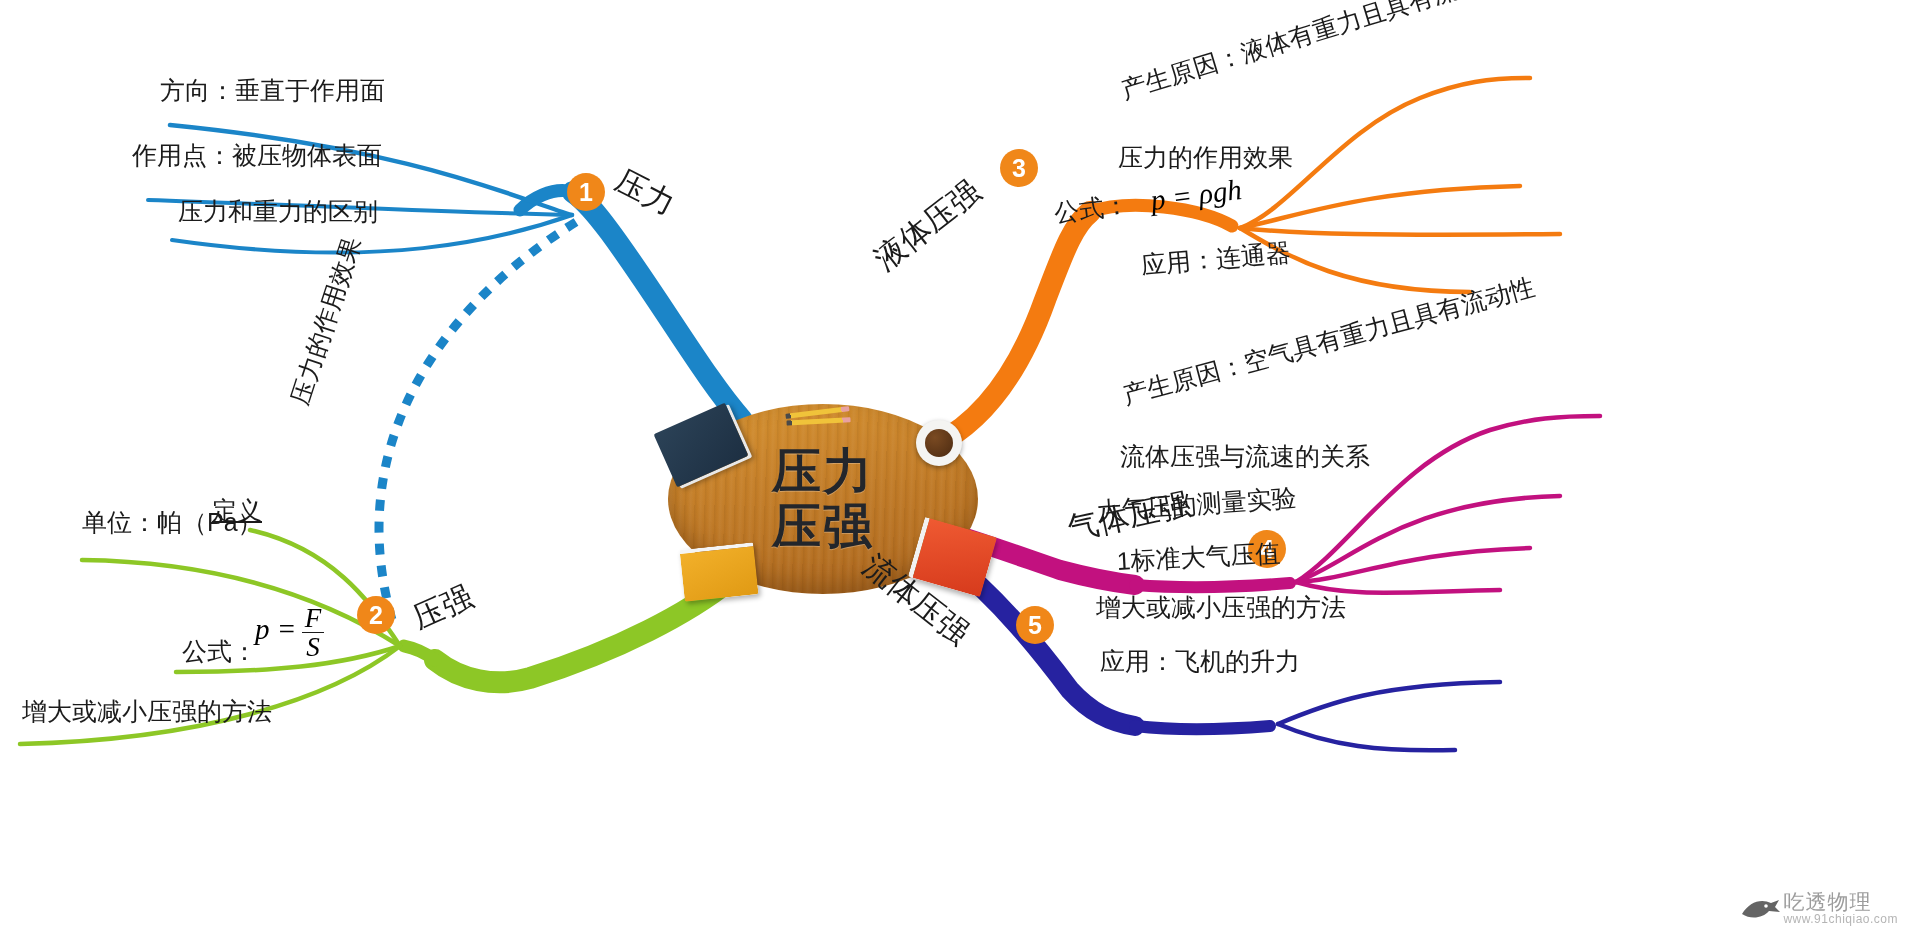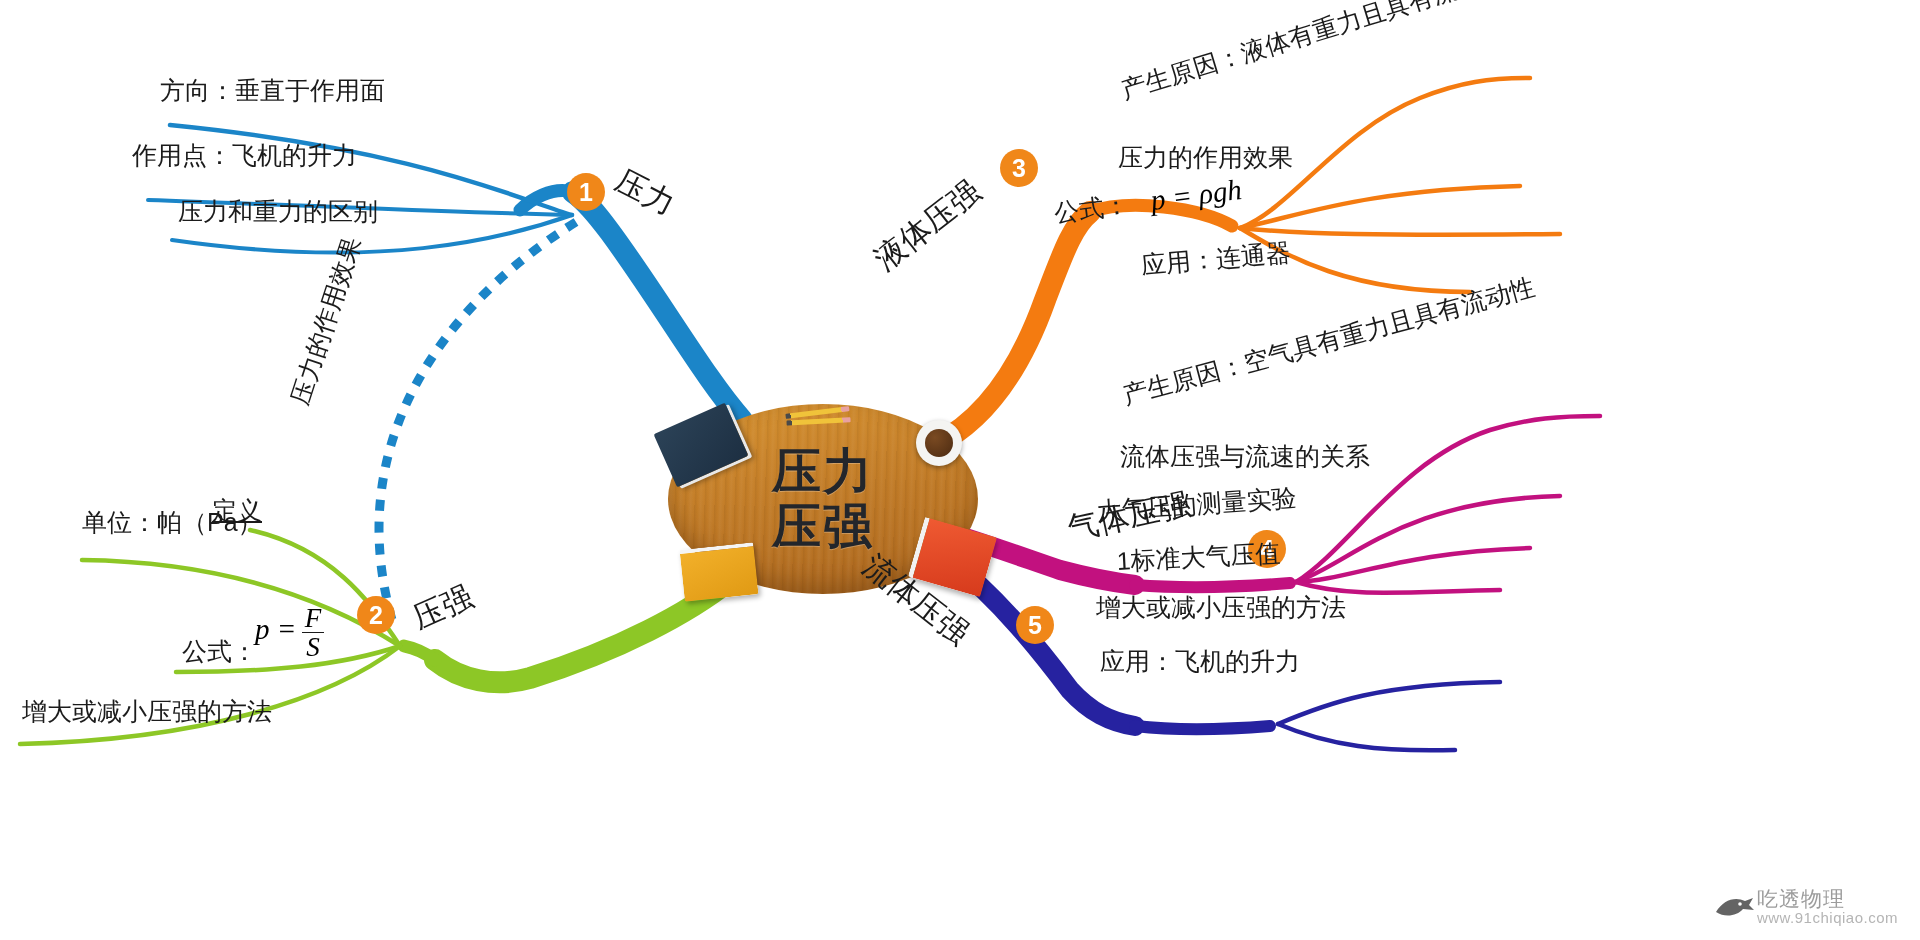--- a/index.html
+++ b/index.html
@@ -171,21 +171,21 @@
     display: flex;
     flex-direction: column;
     line-height: 1.05;
   }
   #watermark .wm-main {
     font-size: 21px;
     color: #8b8b8b;
     letter-spacing: 1px;
   }
   #watermark .wm-sub {
-    font-size: 15px;
+    font-size: 12px;
     color: #a8a8a8;
     letter-spacing: 0.5px;
   }
 </style>
 </head>
 <body>
 
 <div id="stage">
 
   <svg id="wires" viewBox="0 0 1920 940">
@@ -243,21 +243,21 @@
     <div id="center-title">
       <span>压力</span>
       <span>压强</span>
     </div>
   </div>
 
   <div class="numbadge" style="left:567px; top:173px;">1</div>
   <div class="branch-title" style="left:627px; top:160px; transform: rotate(27deg); transform-origin: left top;">压力</div>
 
   <div class="lbl" style="left:160px; top:78px;font-family:Liberation Serif, serif;">方向：垂直于作用面</div>
-  <div class="lbl" style="left:132px; top:142px;">作用点：飞机的升力</div>
+  <div class="lbl" style="left:132px; top:142px;">作用点：被压物体表面</div>
   <div class="lbl" style="left:178px; top:198px;">压力和重力的区别</div>
 
   <div class="lbl" style="left:286px; top:400px; transform: rotate(-72deg); transform-origin: left top;">压力的作用效果</div>
 
   <div class="numbadge" style="left:357px; top:596px;">2</div>
   <div class="branch-title" style="left:406px; top:601px; transform: rotate(-24deg); transform-origin: left top;">压强</div>
 
   <div class="lbl" style="left:212px; top:497px;text-decoration:underline;">定义</div>
   <div class="lbl" style="left:82px; top:509px;">单位：帕（Pa）</div>
 

